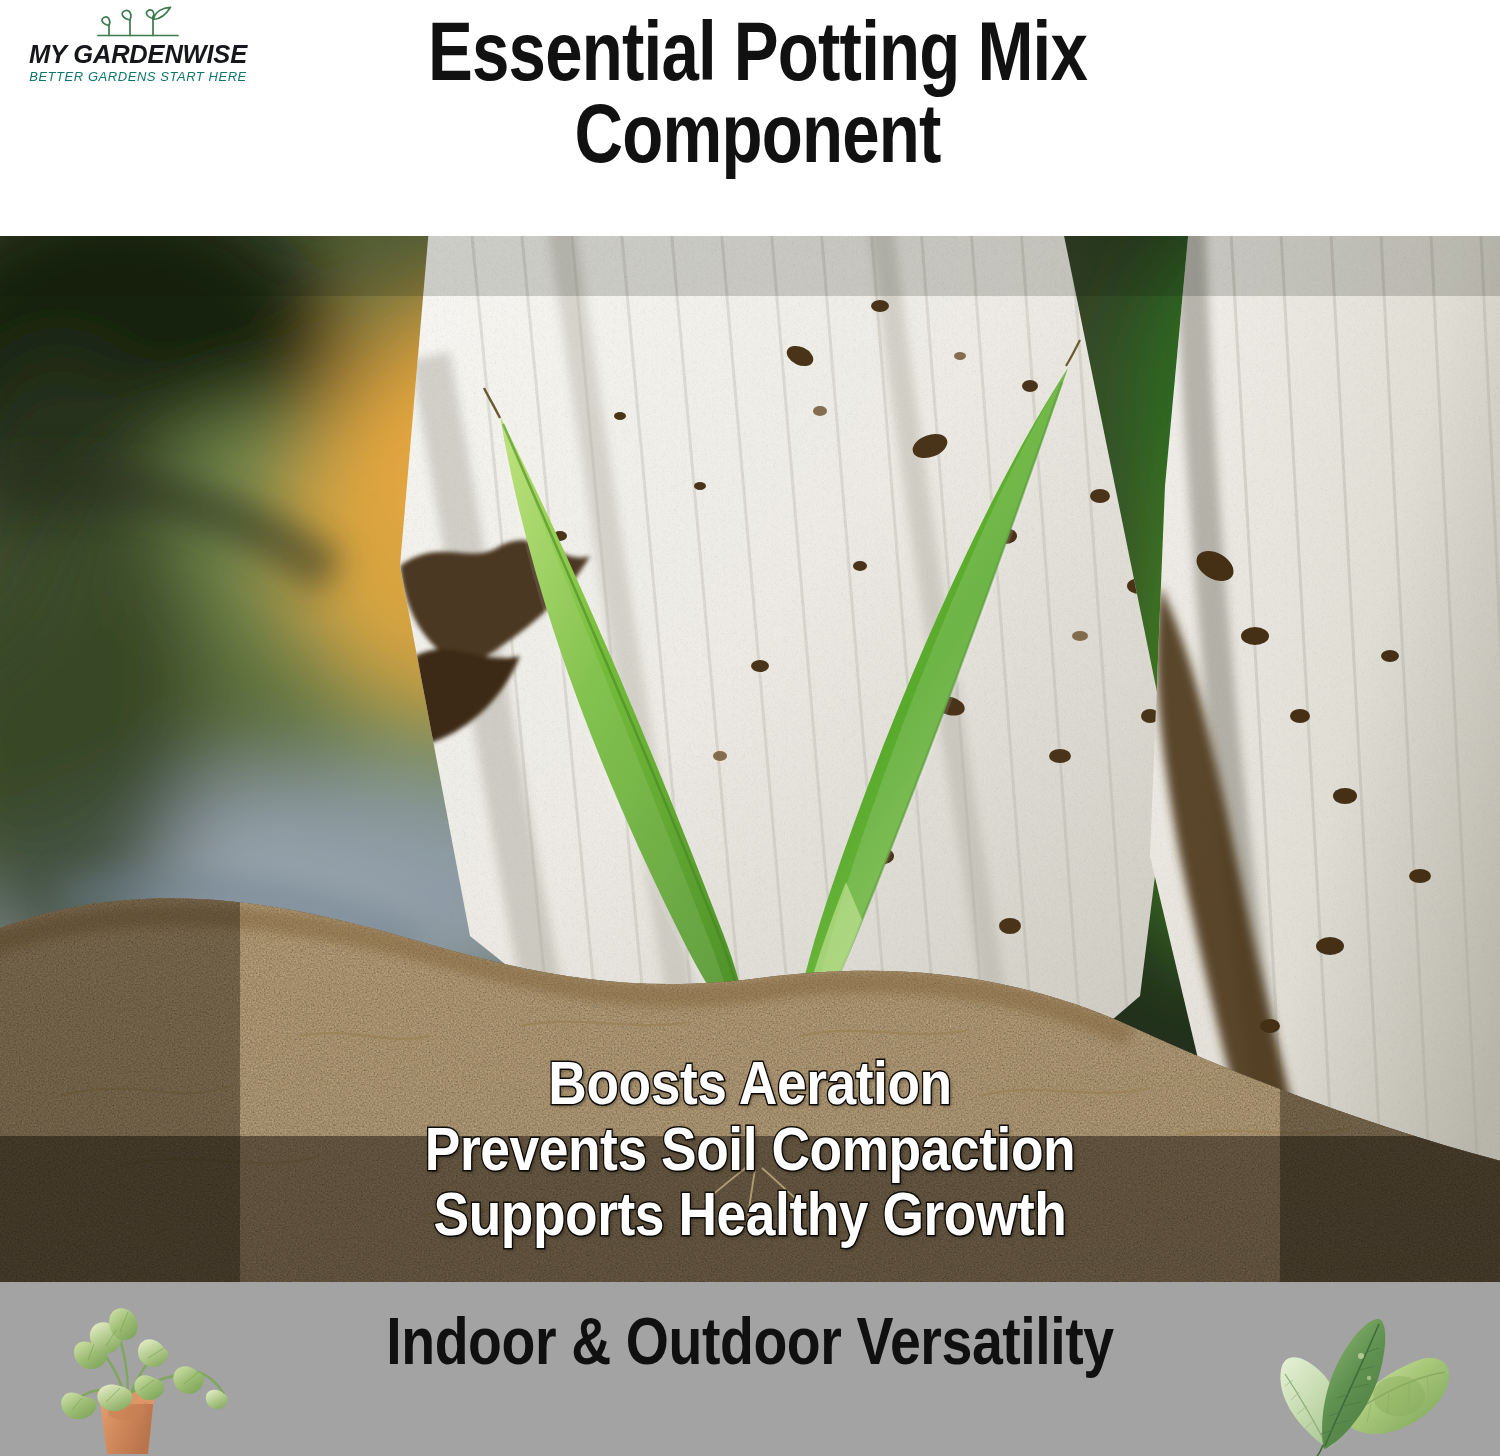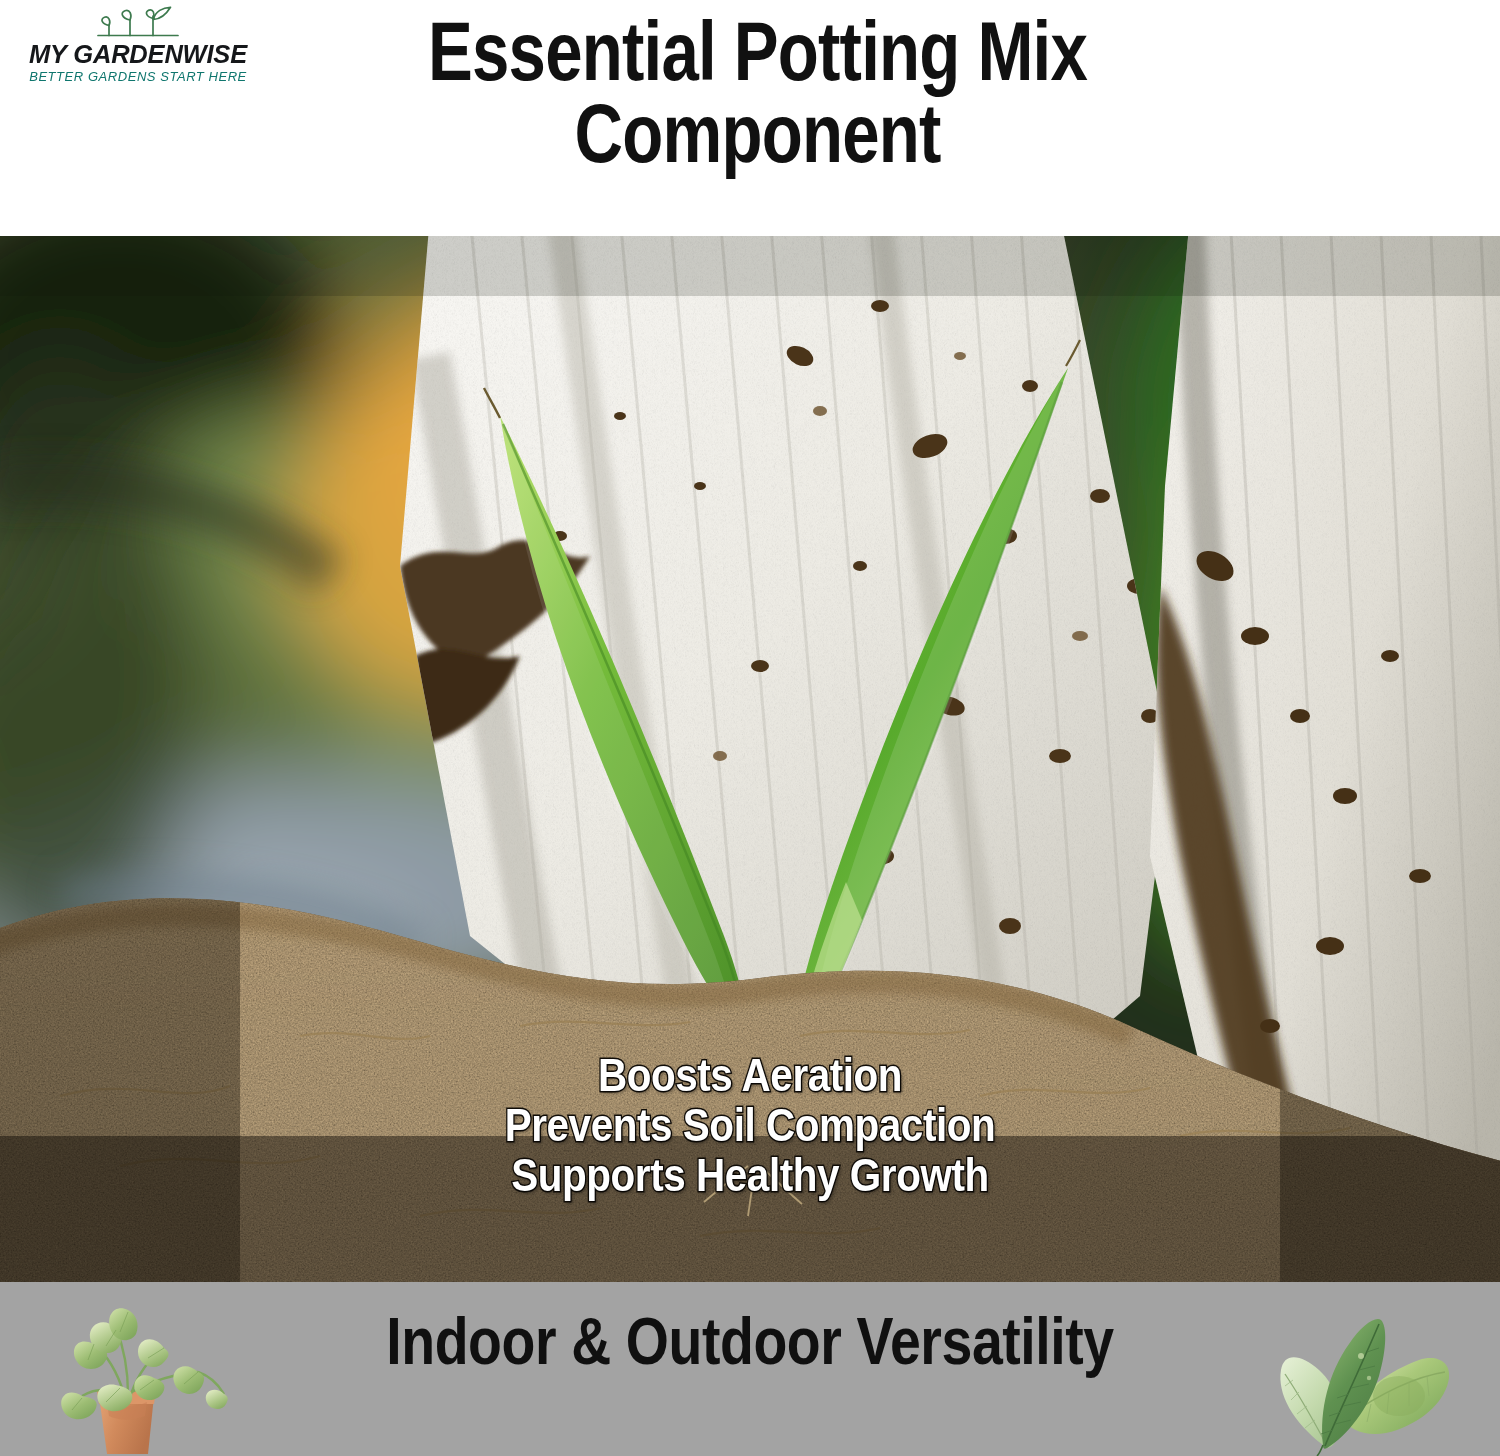--- a/index.html
+++ b/index.html
@@ -54,21 +54,21 @@
     overflow:hidden; background:#2a2318;
   }
   .photo svg { display:block; width:1500px; height:1046px; }
 
   
   .overlay-text {
     position:absolute; left:0; top:1050px; width:1500px;
     text-align:center;
     font-family:"Liberation Sans Narrow","Liberation Sans", sans-serif;
     font-weight:bold;
-    font-size:47px;
+    font-size:62px;
     line-height:1.06;
     letter-spacing:-0.5px;
     color:#ffffff;
     -webkit-text-stroke:3px #130f0a;
     paint-order:stroke fill;
     text-shadow:
       0 0 2px rgba(0,0,0,.55),
       2px 2px 4px rgba(0,0,0,.45);
     z-index:5;
   }

